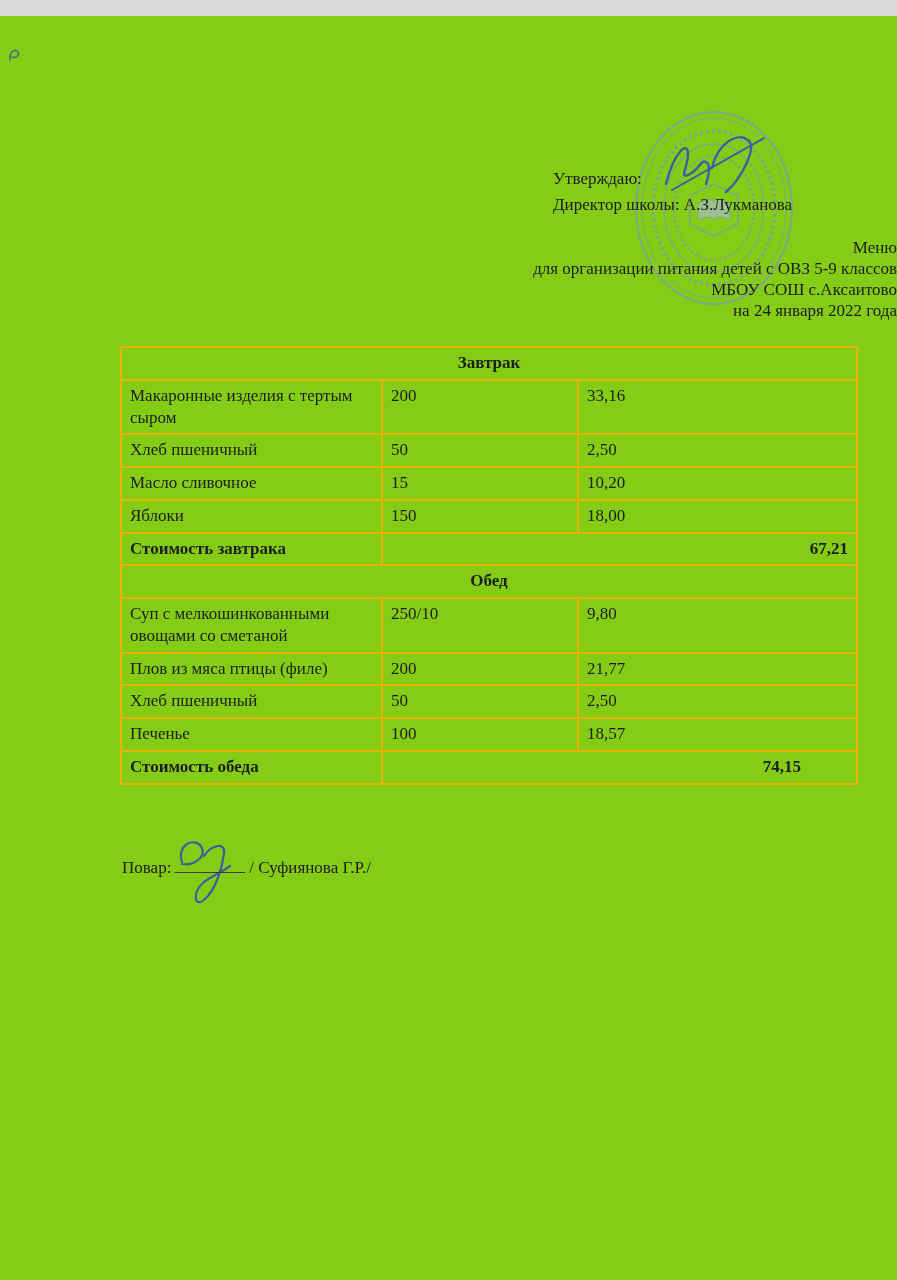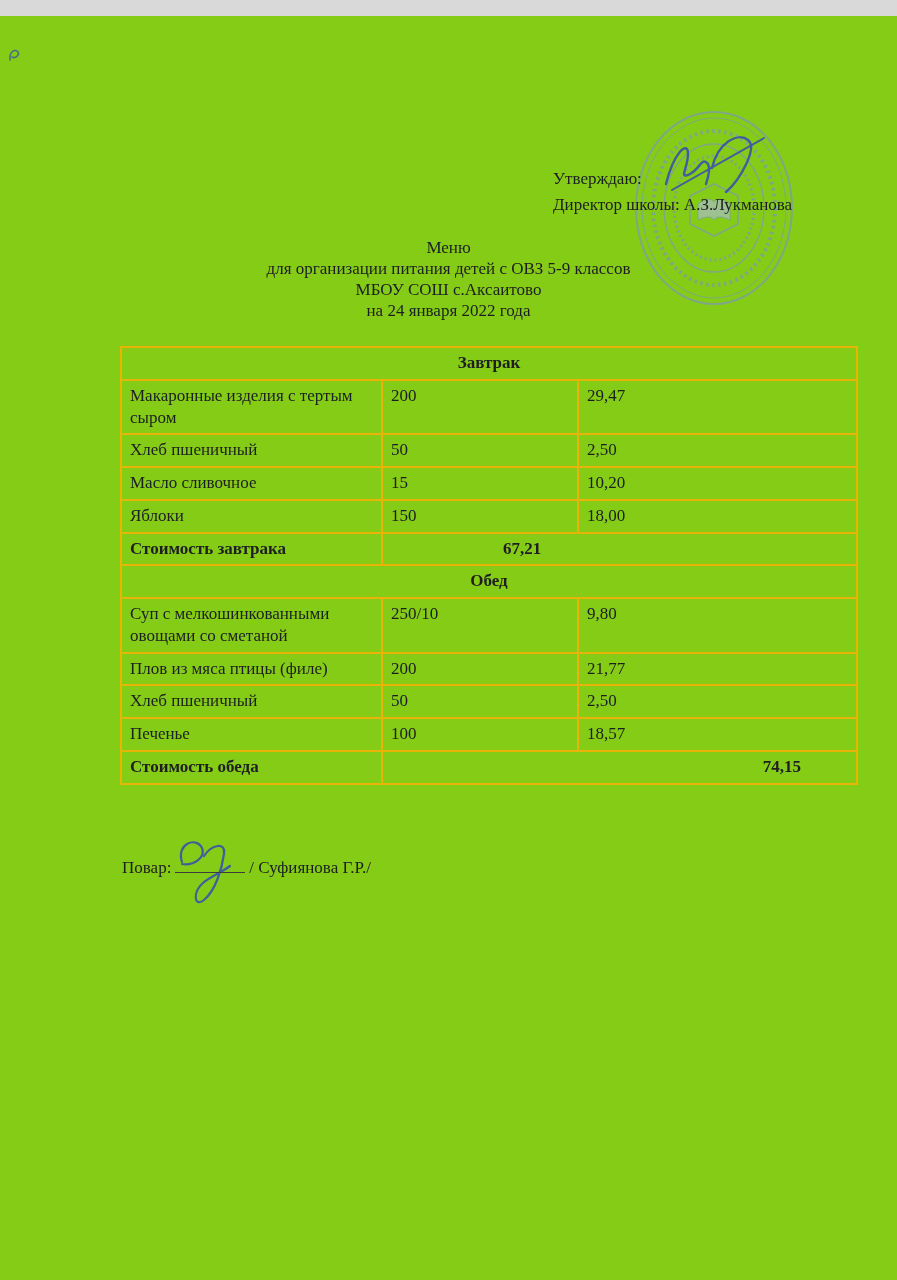--- a/index.html
+++ b/index.html
@@ -11,38 +11,38 @@
     font-family:"Liberation Serif", serif;
     color:#1e1e20;
     overflow:hidden;
   }
   .approval{
     position:absolute;left:553px;top:150px;
     font-size:17px;line-height:1.5;white-space:nowrap;
   }
   .title-block{
     position:absolute;left:0;top:222px;width:100%;
-    text-align:center;font-size:17px;line-height:20px;
+    text-align:right;font-size:17px;line-height:20px;
   }
   .title-block div{margin:0 0 1px 0;}
   table.menu{
     position:absolute;left:120px;top:330px;
     width:736px;border-collapse:collapse;
     font-size:17px;table-layout:fixed;
   }
   table.menu td{
     border:2px solid #eab308;
     padding:4px 8px 5px 8px;
     vertical-align:top;line-height:1.28;
     overflow:hidden;
   }
   td.section{font-weight:bold;text-align:center;padding:4px 8px;}
   td.total-label{font-weight:bold;text-align:left;padding:7px 8px;}
   td.total-value{font-weight:bold;padding:7px 8px;}
-  td.total-value.center{text-align:left;padding-left:120px;}
+  td.total-value.center{text-align:right;padding-left:120px;}
   td.total-value.right{text-align:right;padding-right:55px;}
   .cook-line{
     position:absolute;left:122px;top:842px;
     font-size:17px;
   }
   .sig-blank{
     display:inline-block;width:70px;height:14px;
     border-bottom:1px solid #3c3c3c;
     margin:0 4px;
   }
@@ -97,21 +97,21 @@
         <col style="width:196px">
         <col style="width:279px">
       </colgroup>
     <tbody>
       <tr>
         <td class="section" colspan="3">Завтрак</td>
       </tr>
       <tr>
         <td>Макаронные изделия с тертым сыром</td>
         <td>200</td>
-        <td>29,47</td>
+        <td>33,16</td>
       </tr>
       <tr>
         <td>Хлеб пшеничный</td>
         <td>50</td>
         <td>2,50</td>
       </tr>
       <tr>
         <td>Масло сливочное</td>
         <td>15</td>
         <td>10,20</td>

